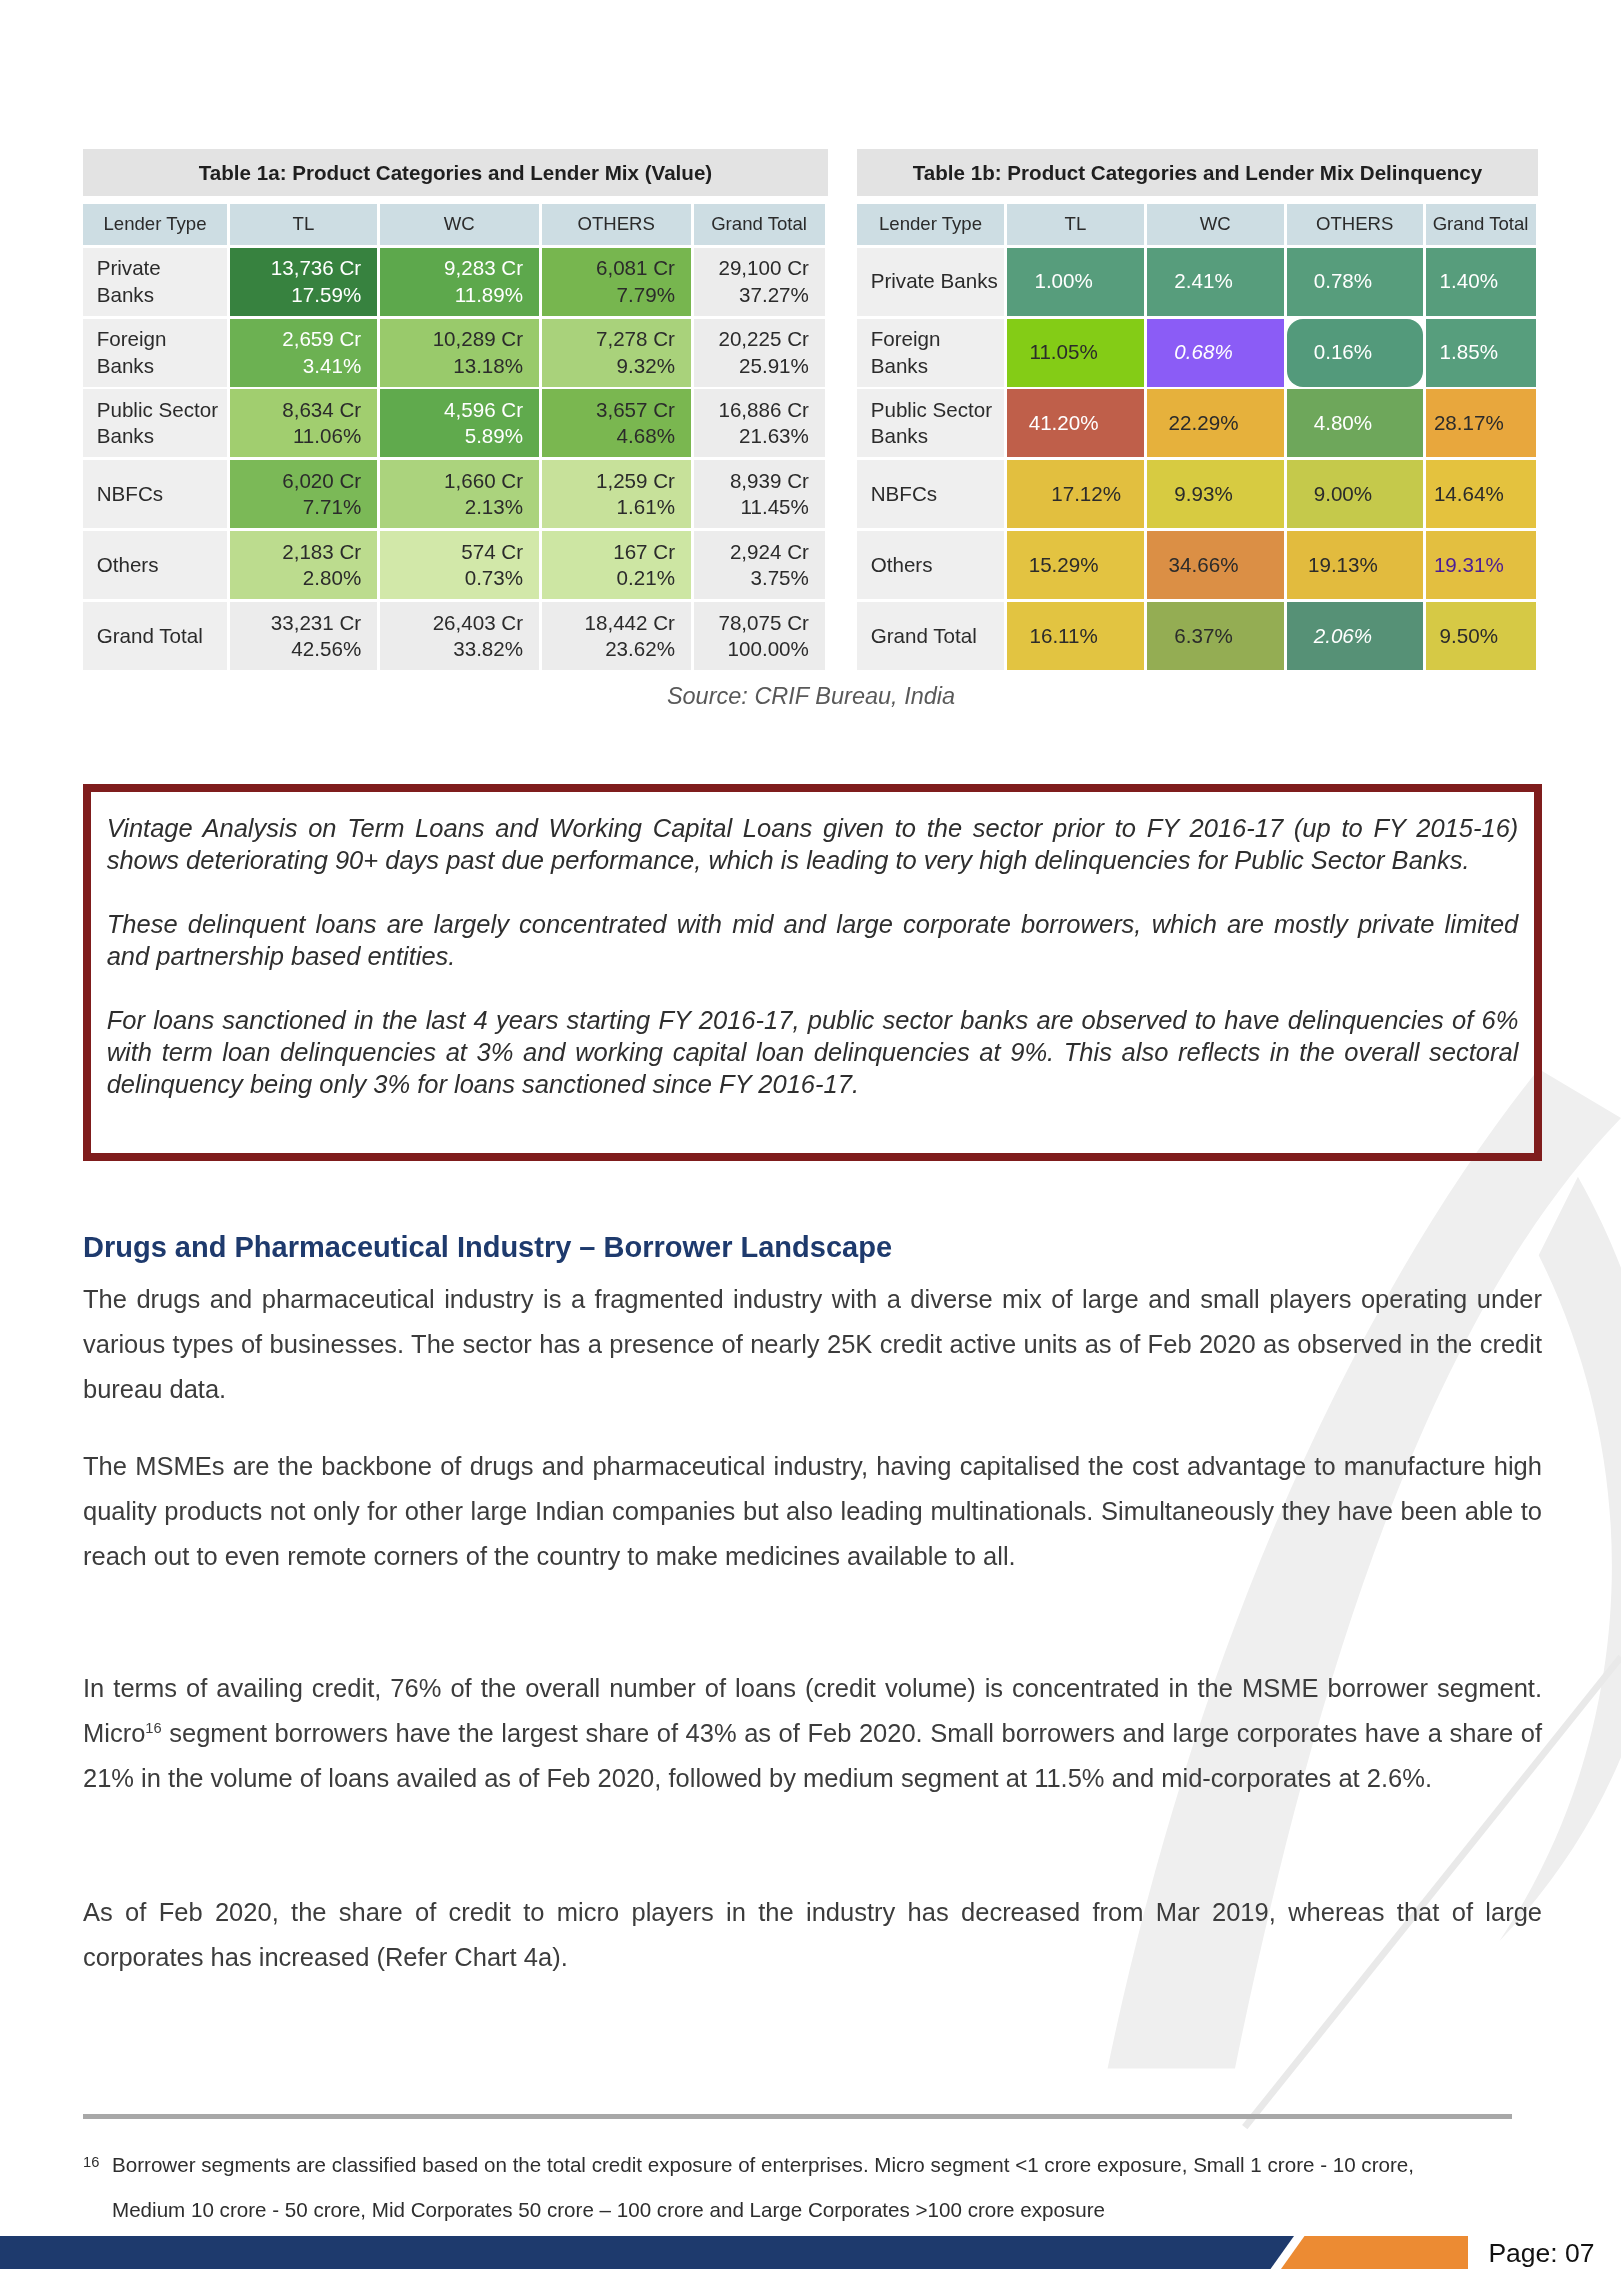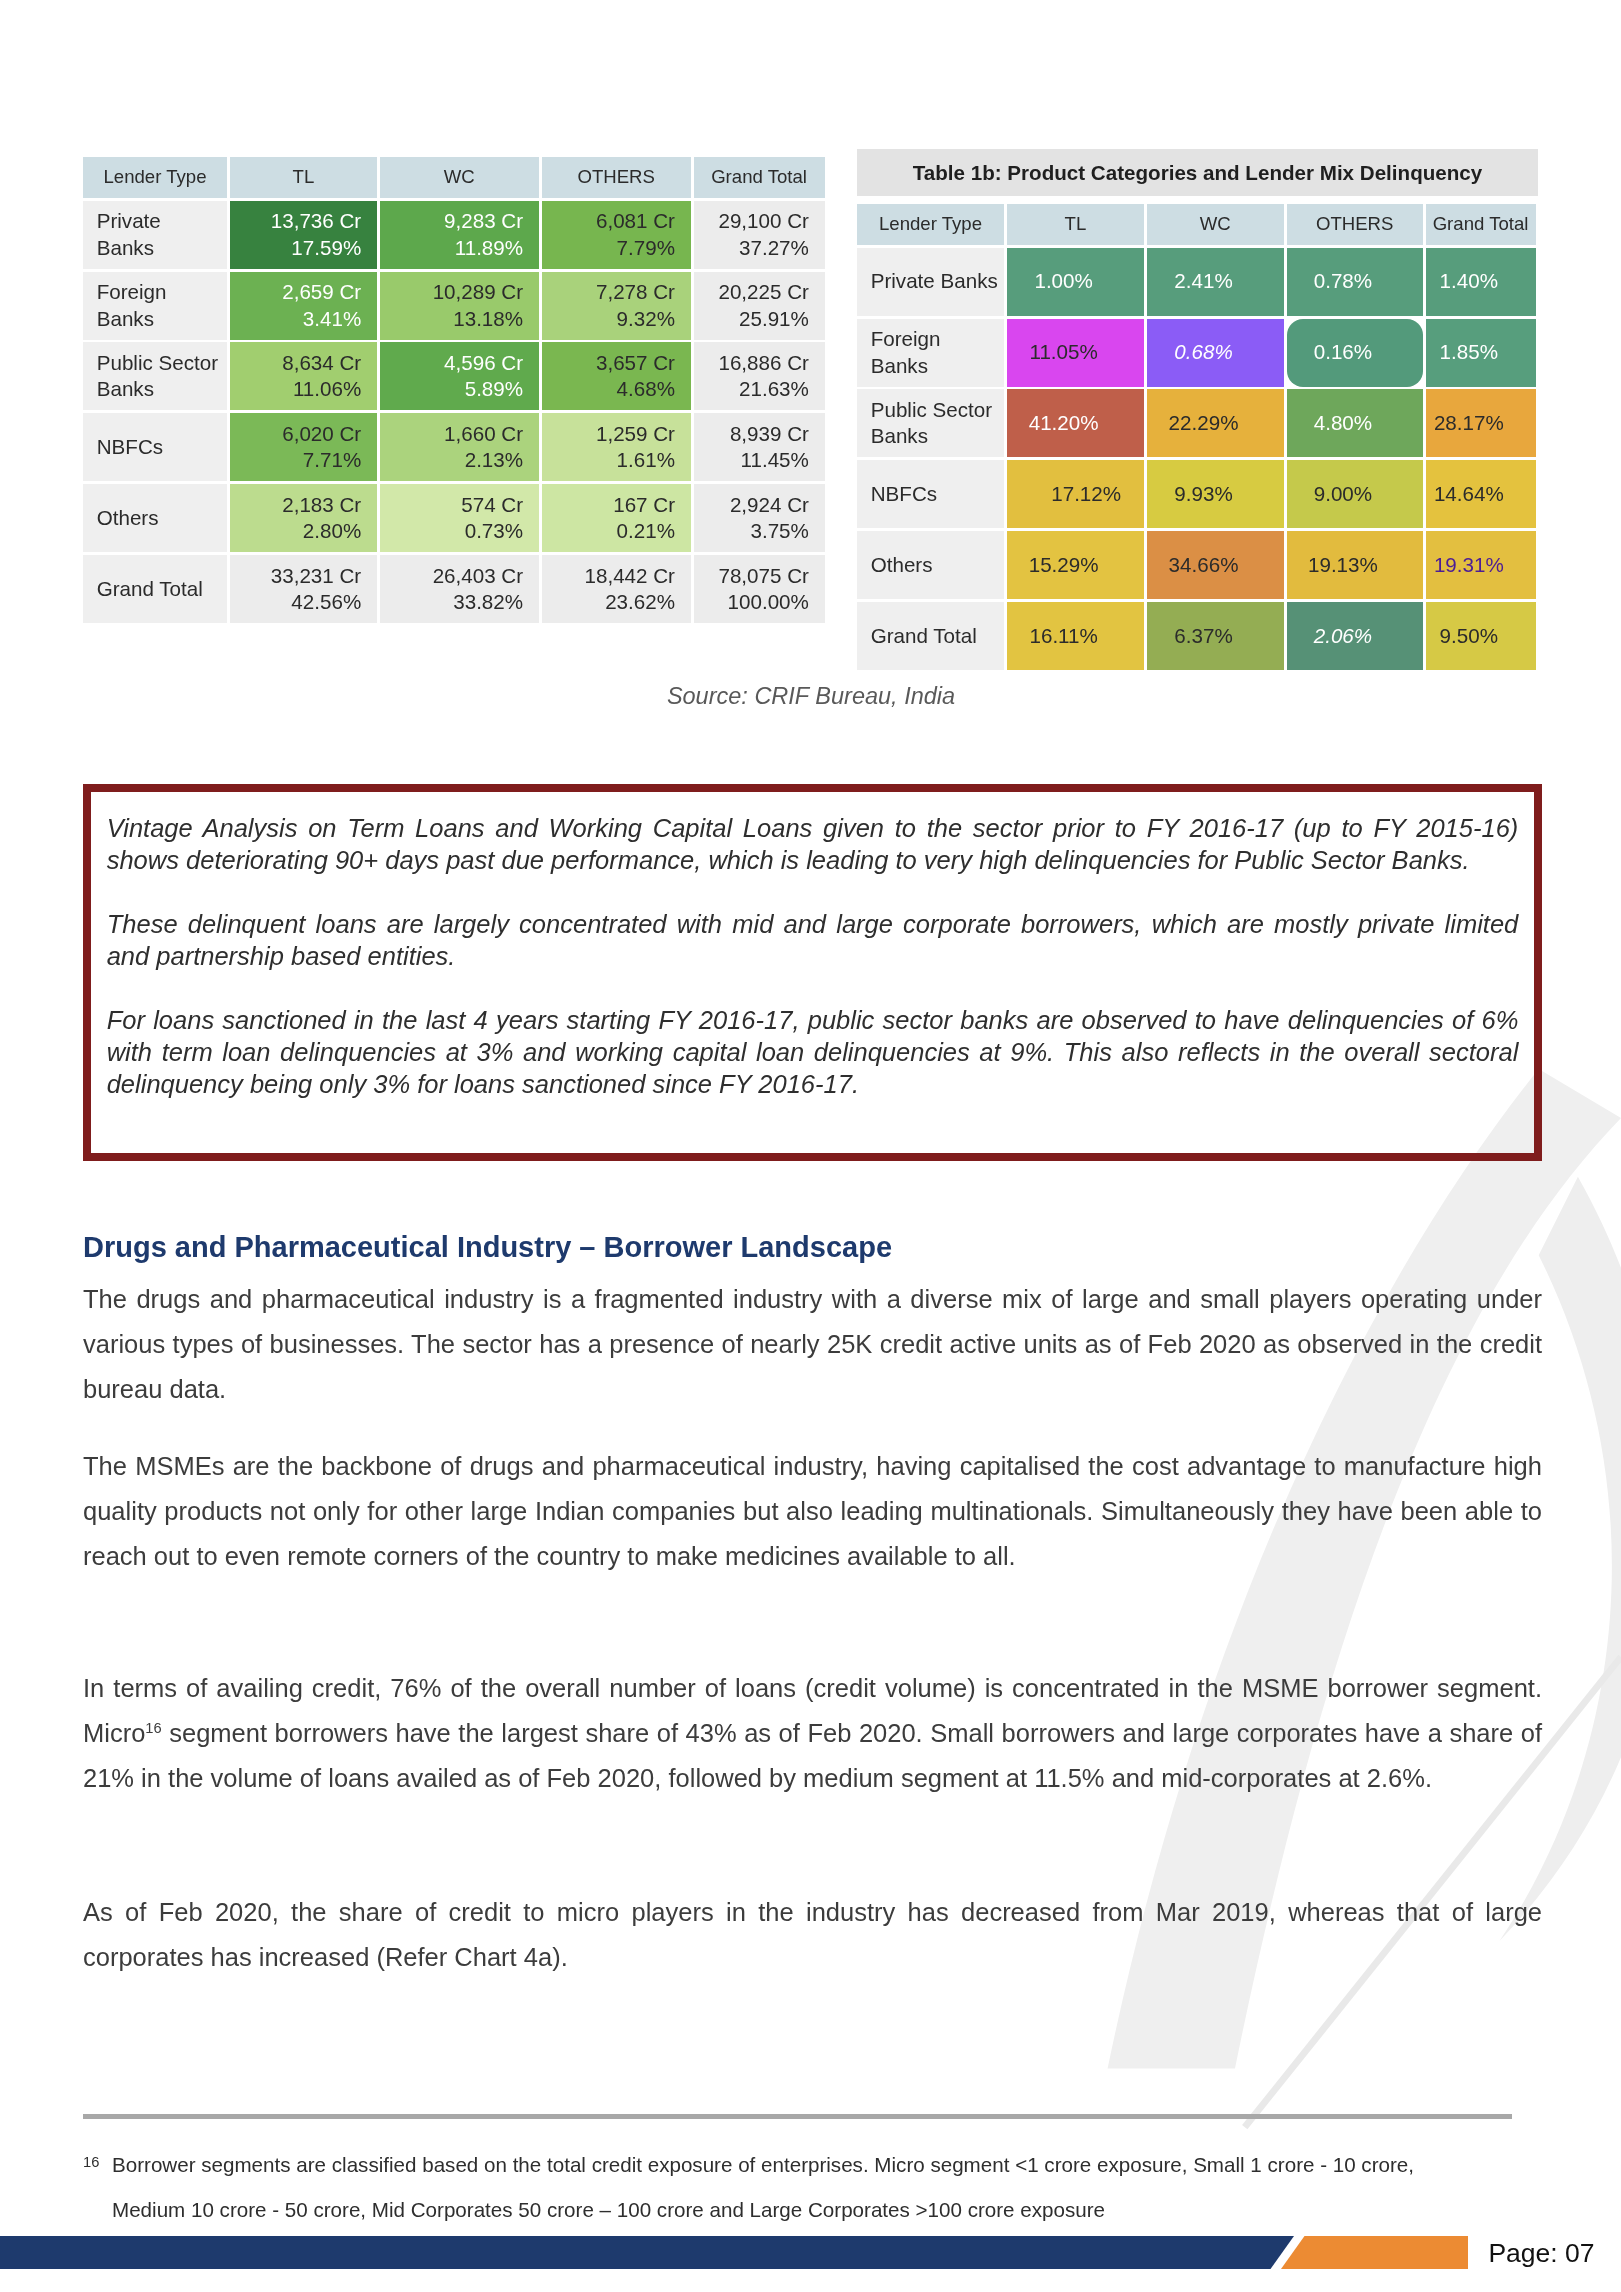--- a/index.html
+++ b/index.html
@@ -71,20 +71,21 @@
   <svg class="watermark" width="631" height="1137" viewBox="0 0 644 1160">
     <path d="M560 60 C400 260 220 600 120 1080 L250 1080 C340 640 460 300 644 110 Z" fill="#efefef"></path>
     <path d="M600 170 C730 400 740 720 520 950 C660 740 670 470 560 250 Z" fill="#eeeeee"></path>
     <path d="M260 1140 L644 660" stroke="#e9e9e9" stroke-width="7" fill="none"></path>
   </svg>
 
   <div class="content">
 
     <div class="tables-row">
       <section class="tbl tbl-1a">
+        <div class="tbl-title">Table 1a: Product Categories and Lender Mix (Value)</div>
         <div class="tbl-grid g1a" id="grid-1a">
             <div class="th">Lender Type</div>
             <div class="th">TL</div>
             <div class="th">WC</div>
             <div class="th">OTHERS</div>
             <div class="th">Grand Total</div>
             <div class="td lbl">Private Banks</div>
             <div class="td val" style="background: rgb(55, 130, 63); color: rgb(255, 255, 255);">
               <div>13,736 Cr</div>
               <div>17.59%</div>
@@ -195,21 +196,21 @@
             <div class="th">TL</div>
             <div class="th">WC</div>
             <div class="th">OTHERS</div>
             <div class="th">Grand Total</div>
             <div class="td lbl">Private Banks</div>
             <div class="td val one" style="background: rgb(87, 157, 124); color: rgb(255, 255, 255);">1.00%</div>
             <div class="td val one" style="background: rgb(87, 157, 124); color: rgb(255, 255, 255);">2.41%</div>
             <div class="td val one" style="background: rgb(87, 157, 124); color: rgb(255, 255, 255);">0.78%</div>
             <div class="td val one" style="background: rgb(87, 157, 124); color: rgb(255, 255, 255);">1.40%</div>
             <div class="td lbl">Foreign Banks</div>
-            <div class="td val one" style="background: #d946ef; color: rgb(43, 43, 43);">11.05%</div>
+            <div class="td val one" style="background: #84cc16; color: rgb(43, 43, 43);">11.05%</div>
             <div class="td val one" style="background: #8b5cf6; color: rgb(255, 255, 255); font-style: italic;">0.68%</div>
             <div class="td val one" style="background: rgb(83, 154, 123); color: rgb(255, 255, 255); border-radius: 16px;">0.16%</div>
             <div class="td val one" style="background: rgb(87, 158, 125); color: rgb(255, 255, 255);">1.85%</div>
             <div class="td lbl">Public Sector Banks</div>
             <div class="td val one" style="background: rgb(191, 95, 74); color: rgb(255, 255, 255);">41.20%</div>
             <div class="td val one" style="background: rgb(230, 177, 60); color: rgb(43, 43, 43);">22.29%</div>
             <div class="td val one" style="background: rgb(110, 167, 91); color: rgb(255, 255, 255);">4.80%</div>
             <div class="td val one" style="background: rgb(232, 167, 61); color: rgb(43, 43, 43);">28.17%</div>
             <div class="td lbl">NBFCs</div>
             <div class="td val one" style="background: rgb(226, 191, 63); color: rgb(43, 43, 43); padding-left: 45px;">17.12%</div>

